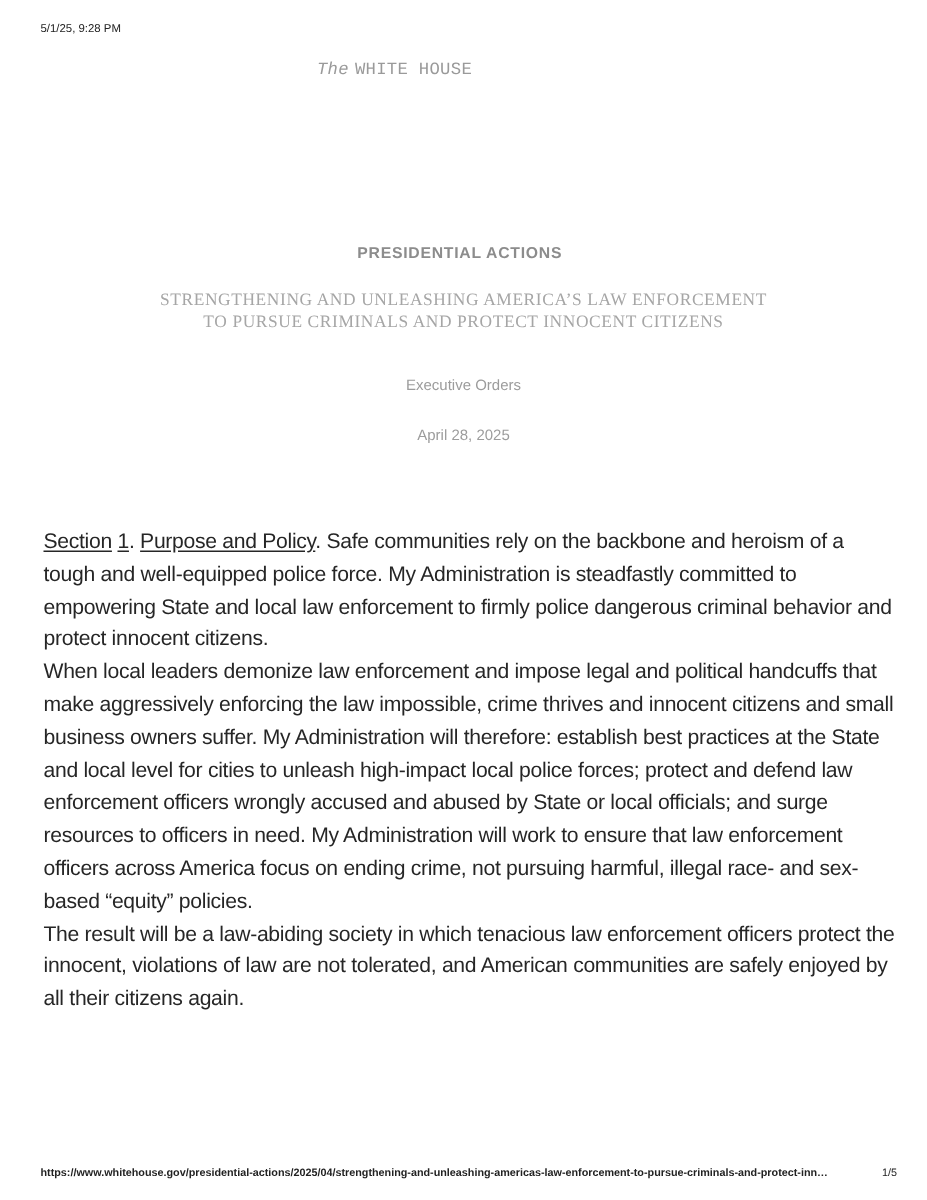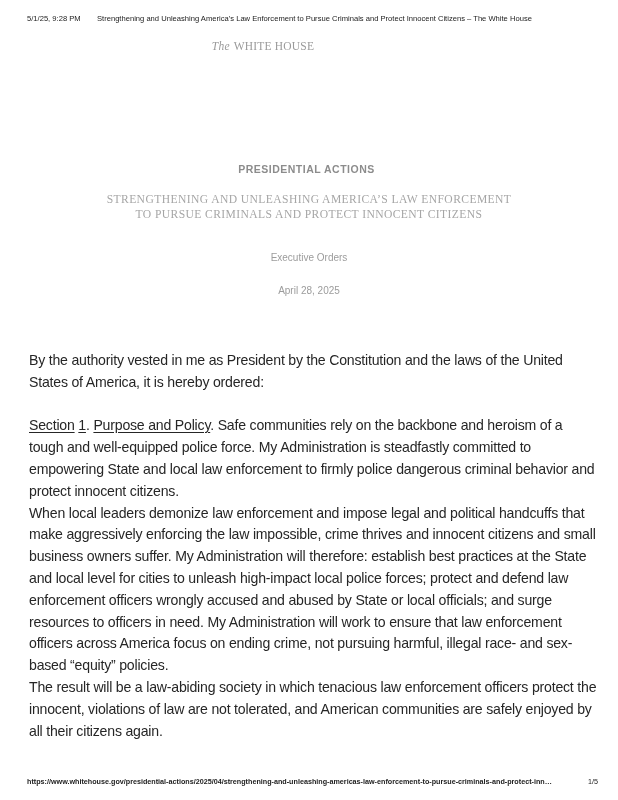--- a/index.html
+++ b/index.html
@@ -6,21 +6,21 @@
     body { width: 618px; height: 800px; position: relative; overflow: hidden; }
     .print-header {
       position: absolute; top: 14px; left: 27px; right: 20px;
       font-family: "Liberation Sans", sans-serif; font-size: 7.6px; color: #222;
       display: flex; white-space: nowrap;
     }
     .print-header .ts { width: 70px; }
     .print-header .pt { flex: 1; }
     .brand {
       position: absolute; top: 40px; left: 0; width: 526px; text-align: center;
-      font-family: Liberation Serif, serif; font-size: 11.5px; color: #9a9a9a; letter-spacing: 0.2px;
+      font-family: Liberation Mono, monospace; font-size: 11.5px; color: #9a9a9a; letter-spacing: 0.2px;
     }
     .brand .the { font-style: italic; margin-right: 4px; }
     .kicker {
       position: absolute; top: 163px; left: 0; width: 613px; text-align: center;
       font-family: "Liberation Sans", sans-serif; font-weight: bold; font-size: 10.5px;
       color: #8c8c8c; letter-spacing: 0.5px;
     }
     .title {
       position: absolute; top: 192px; left: 0; width: 618px; text-align: center;
       font-family: "Liberation Serif", serif; font-size: 11.6px; color: #a6a6a6;
@@ -46,39 +46,37 @@
       display: flex; white-space: nowrap;
     }
     .print-footer .url { flex: 1; overflow: hidden; font-weight: bold; }
     .print-footer .pg { width: 22px; text-align: right; }
   </style>
 </head>
 <body>
 
 <div class="print-header">
   <span class="ts">5/1/25, 9:28 PM</span>
-  <span class="pt">Strengthening and Unleashing America’s Law Enforcement to Pursue Criminals and Protect Innocent Citizens – The White House</span>
 </div>
 
 <div class="brand">
   <span class="the">The</span><span>WHITE HOUSE</span>
 </div>
 
 <div class="kicker">PRESIDENTIAL ACTIONS</div>
 
 <h1 class="title" style="margin:0;font-weight:normal;">
   <span>STRENGTHENING AND UNLEASHING AMERICA’S LAW ENFORCEMENT</span><br>
   <span>TO PURSUE CRIMINALS AND PROTECT INNOCENT CITIZENS</span>
 </h1>
 
 <div class="category">Executive Orders</div>
 <div class="date">April 28, 2025</div>
 
 <div class="body-text">
-  <p class="gap">By the authority vested in me as President by the Constitution and the laws of the United States of America, it is hereby ordered:</p>
   <p><span class="u">Section</span>&nbsp;<span class="u">1</span><span>.  </span><span class="u">Purpose and Policy</span><span>.  Safe communities rely on the backbone and heroism of a tough and well-equipped police force.  My Administration is steadfastly committed to empowering State and local law enforcement to firmly police dangerous criminal behavior and protect innocent citizens.</span></p>
   <p>When local leaders demonize law enforcement and impose legal and political handcuffs that make aggressively enforcing the law impossible, crime thrives and innocent citizens and small business owners suffer.  My Administration will therefore:  establish best practices at the State and local level for cities to unleash high-impact local police forces; protect and defend law enforcement officers wrongly accused and abused by State or local officials; and surge resources to officers in need.  My Administration will work to ensure that law enforcement officers across America focus on ending crime, not pursuing harmful, illegal race- and sex-based “equity” policies.</p>
   <p>The result will be a law-abiding society in which tenacious law enforcement officers protect the innocent, violations of law are not tolerated, and American communities are safely enjoyed by all their citizens again.</p>
 </div>
 
 <div class="print-footer">
   <span class="url">https://www.whitehouse.gov/presidential-actions/2025/04/strengthening-and-unleashing-americas-law-enforcement-to-pursue-criminals-and-protect-inn…</span>
   <span class="pg">1/5</span>
 </div>
 

